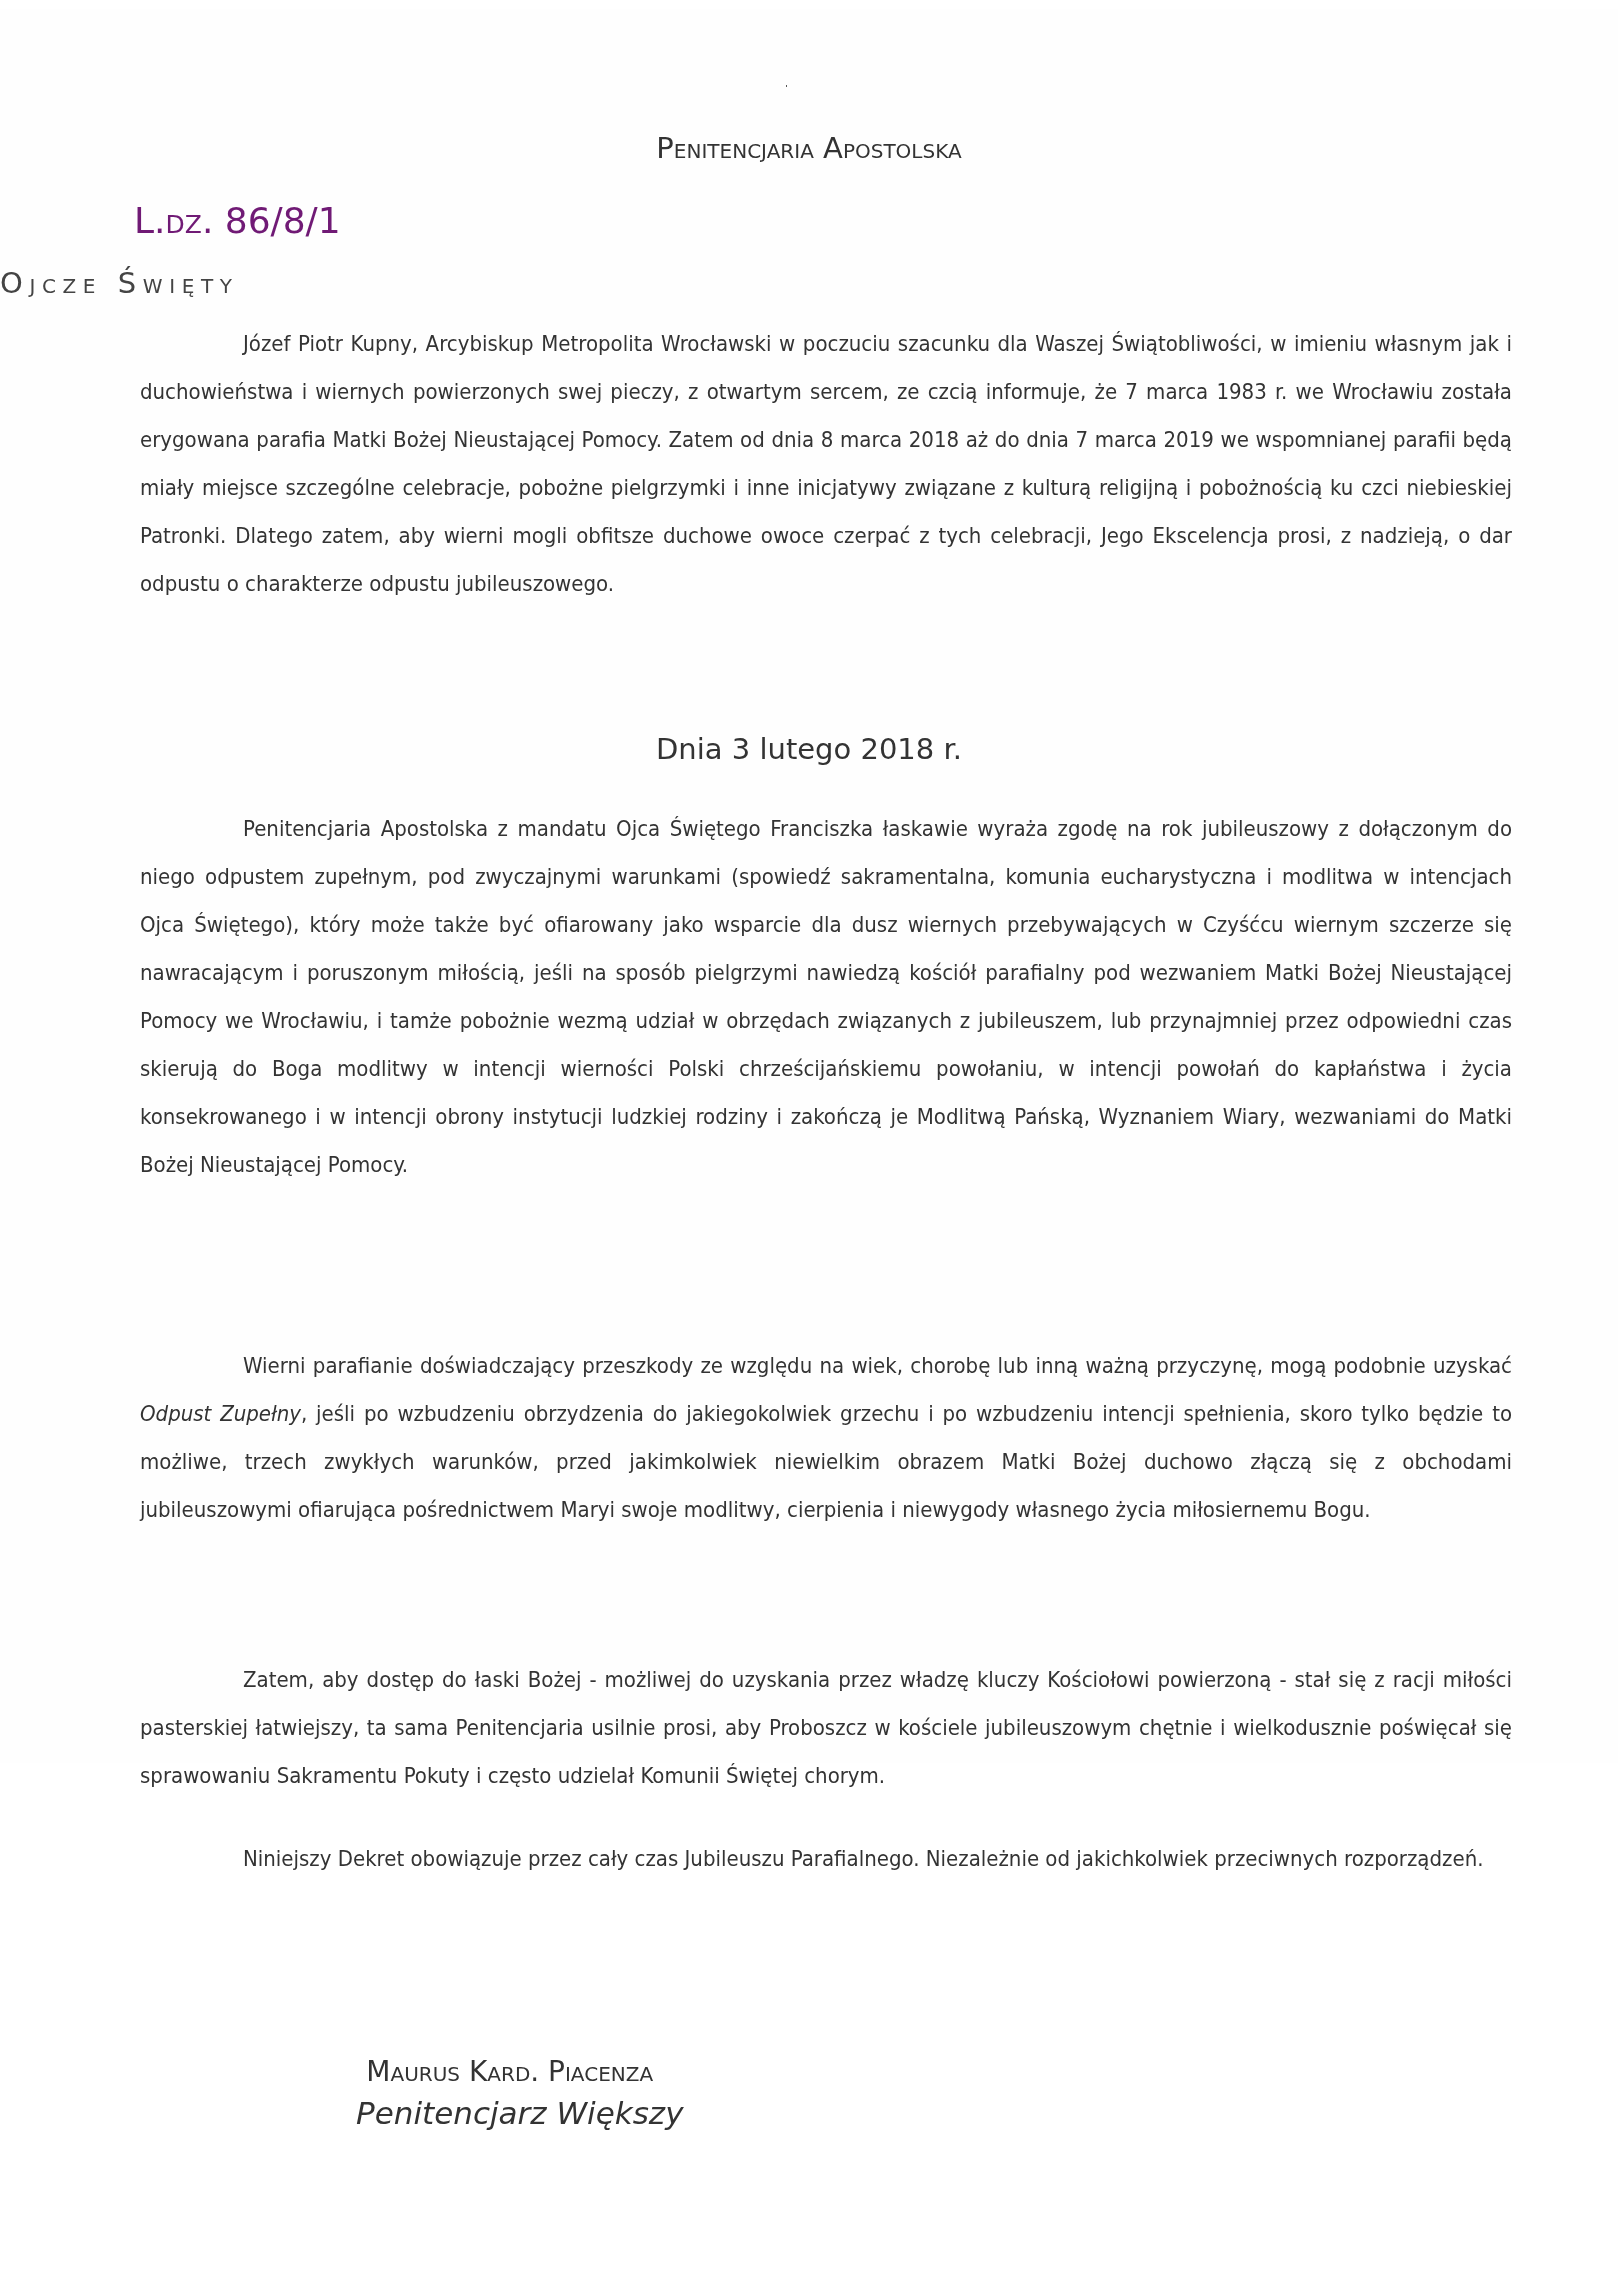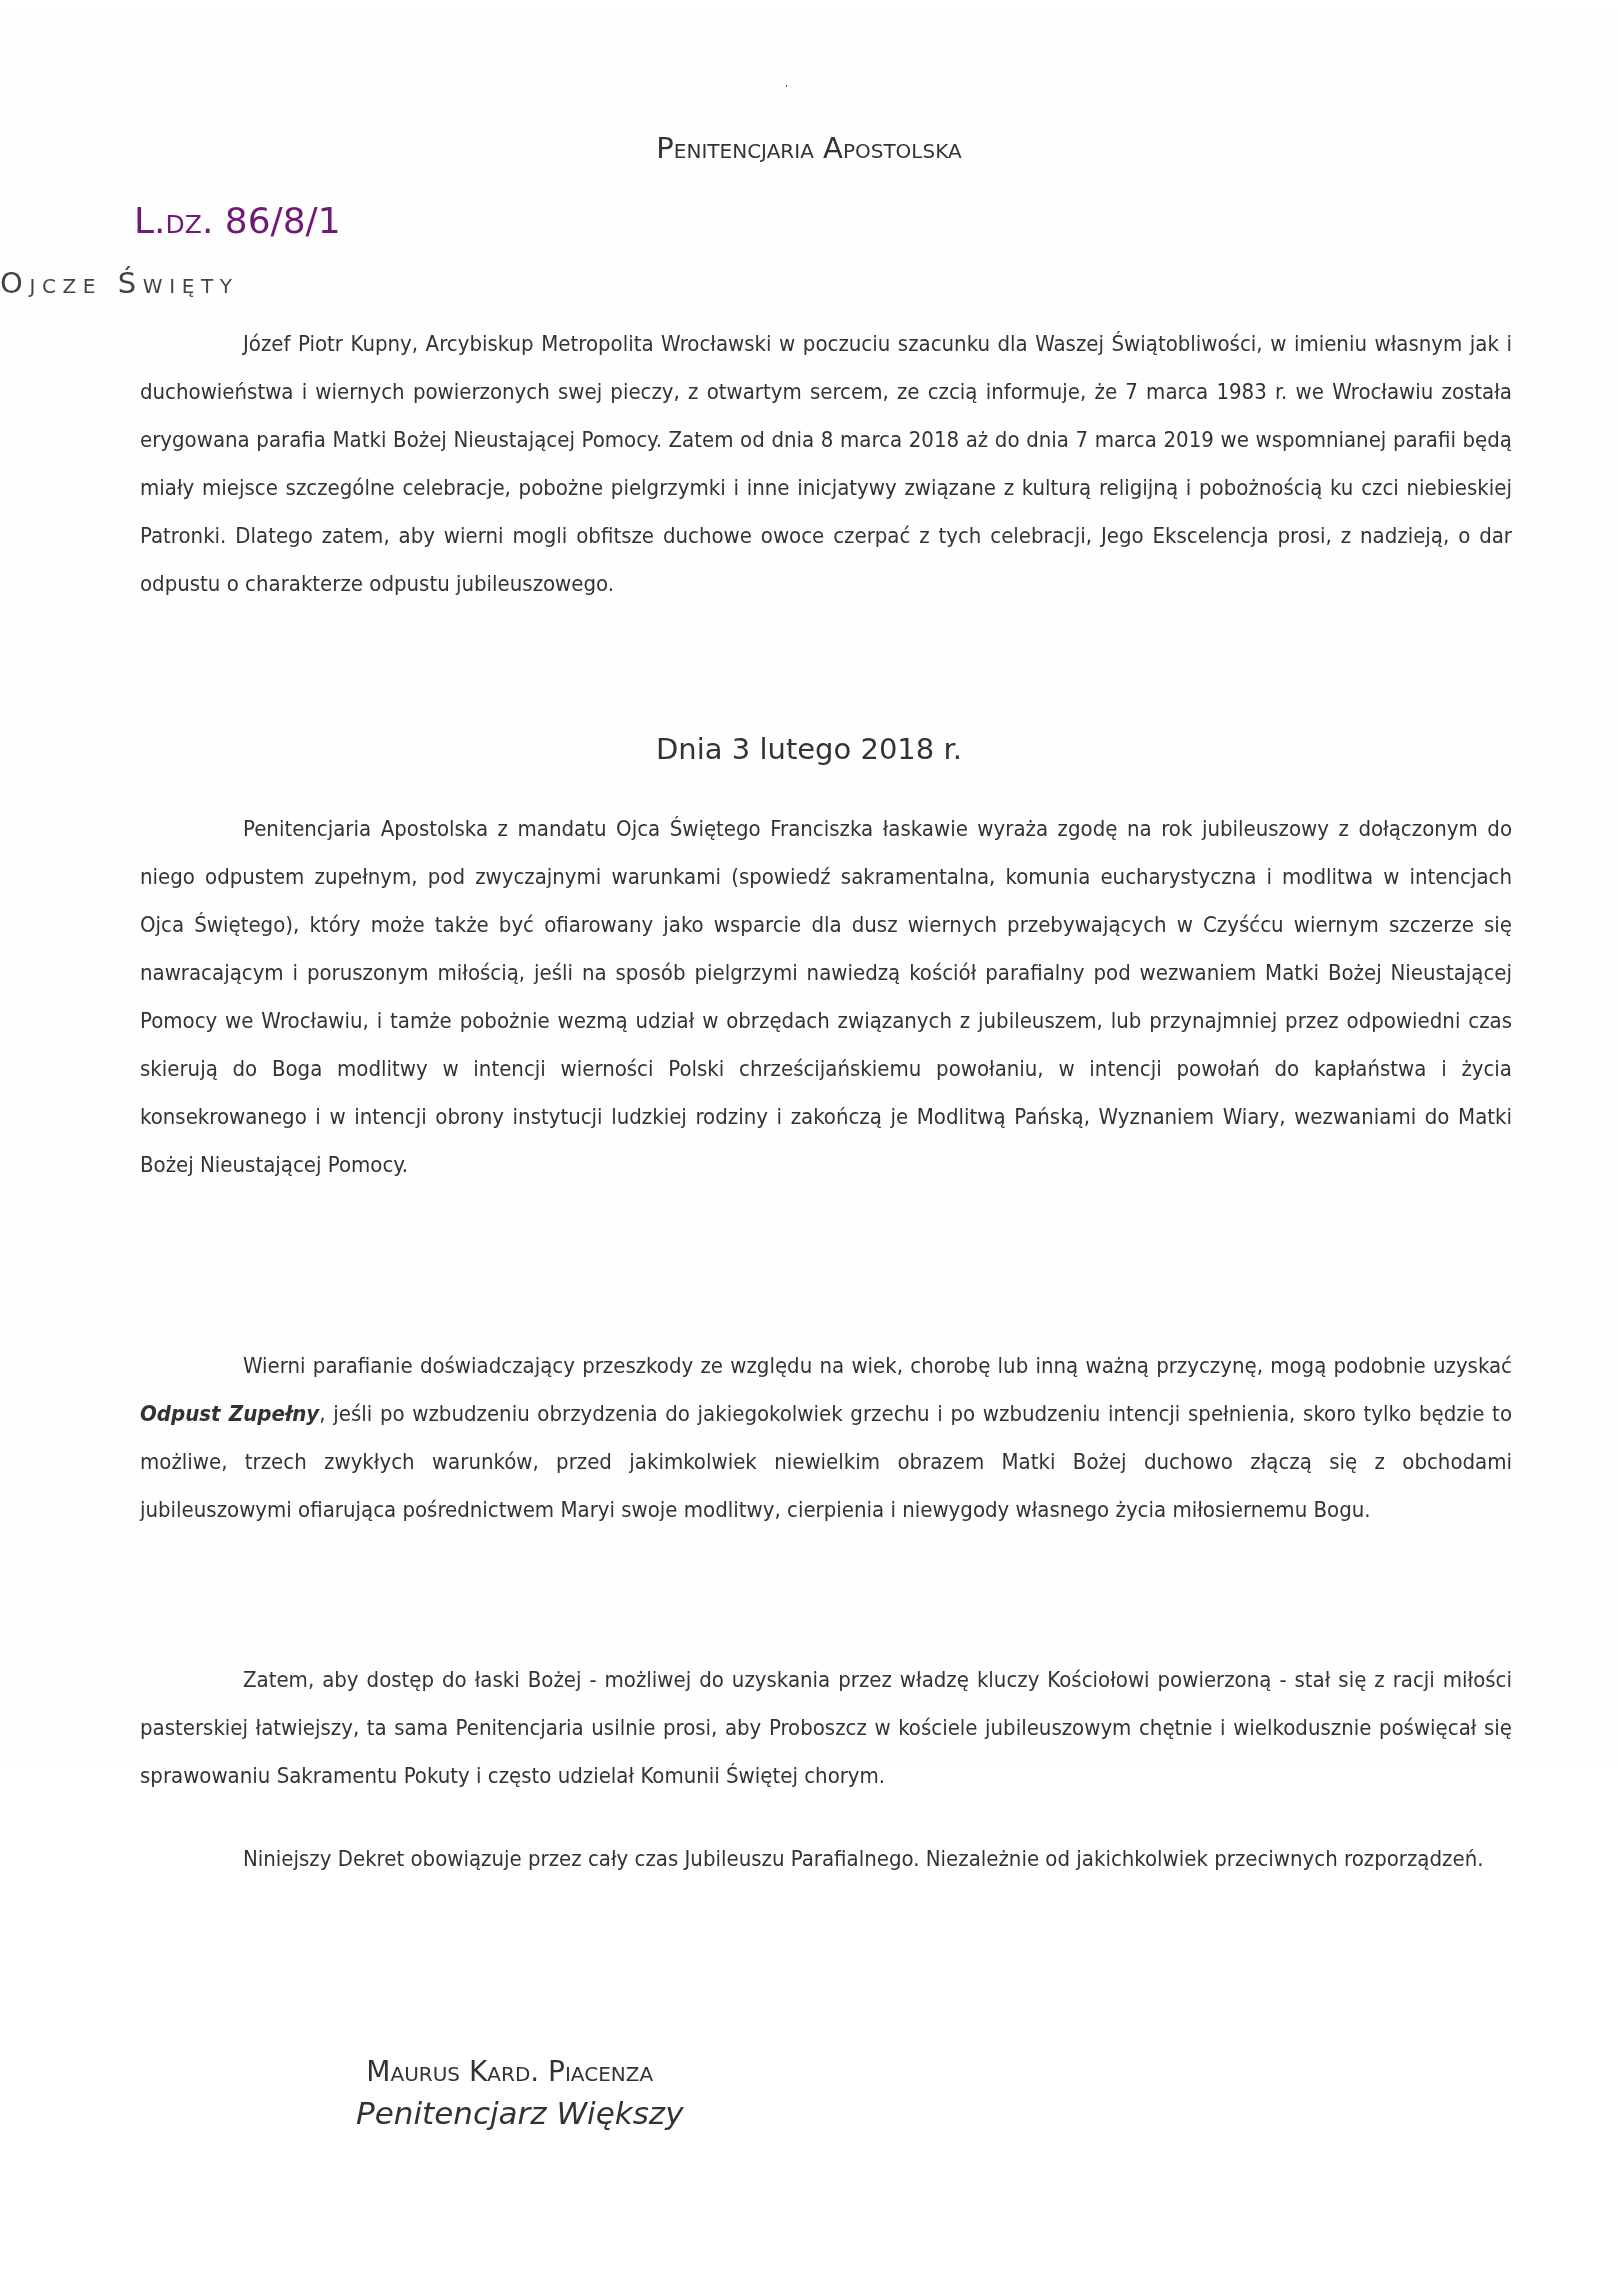--- a/index.html
+++ b/index.html
@@ -102,21 +102,21 @@
     top: 2046px;
     left: 336px;
   }
   #sig-left .sig-role { margin-left: 20px; }
   #sig-right {
     top: 2089px;
     left: 1021px;
   }
   #sig-right .sig-role { margin-top: 14.5px; }
   .bold-italic {
-    font-weight: bold;
+    font-weight: normal;
     font-style: italic;
   }
   .scan-dot {
     position: absolute;
     top: 76px;
     left: 786px;
     width: 1.3px;
     height: 2px;
     background: #555;
   }

